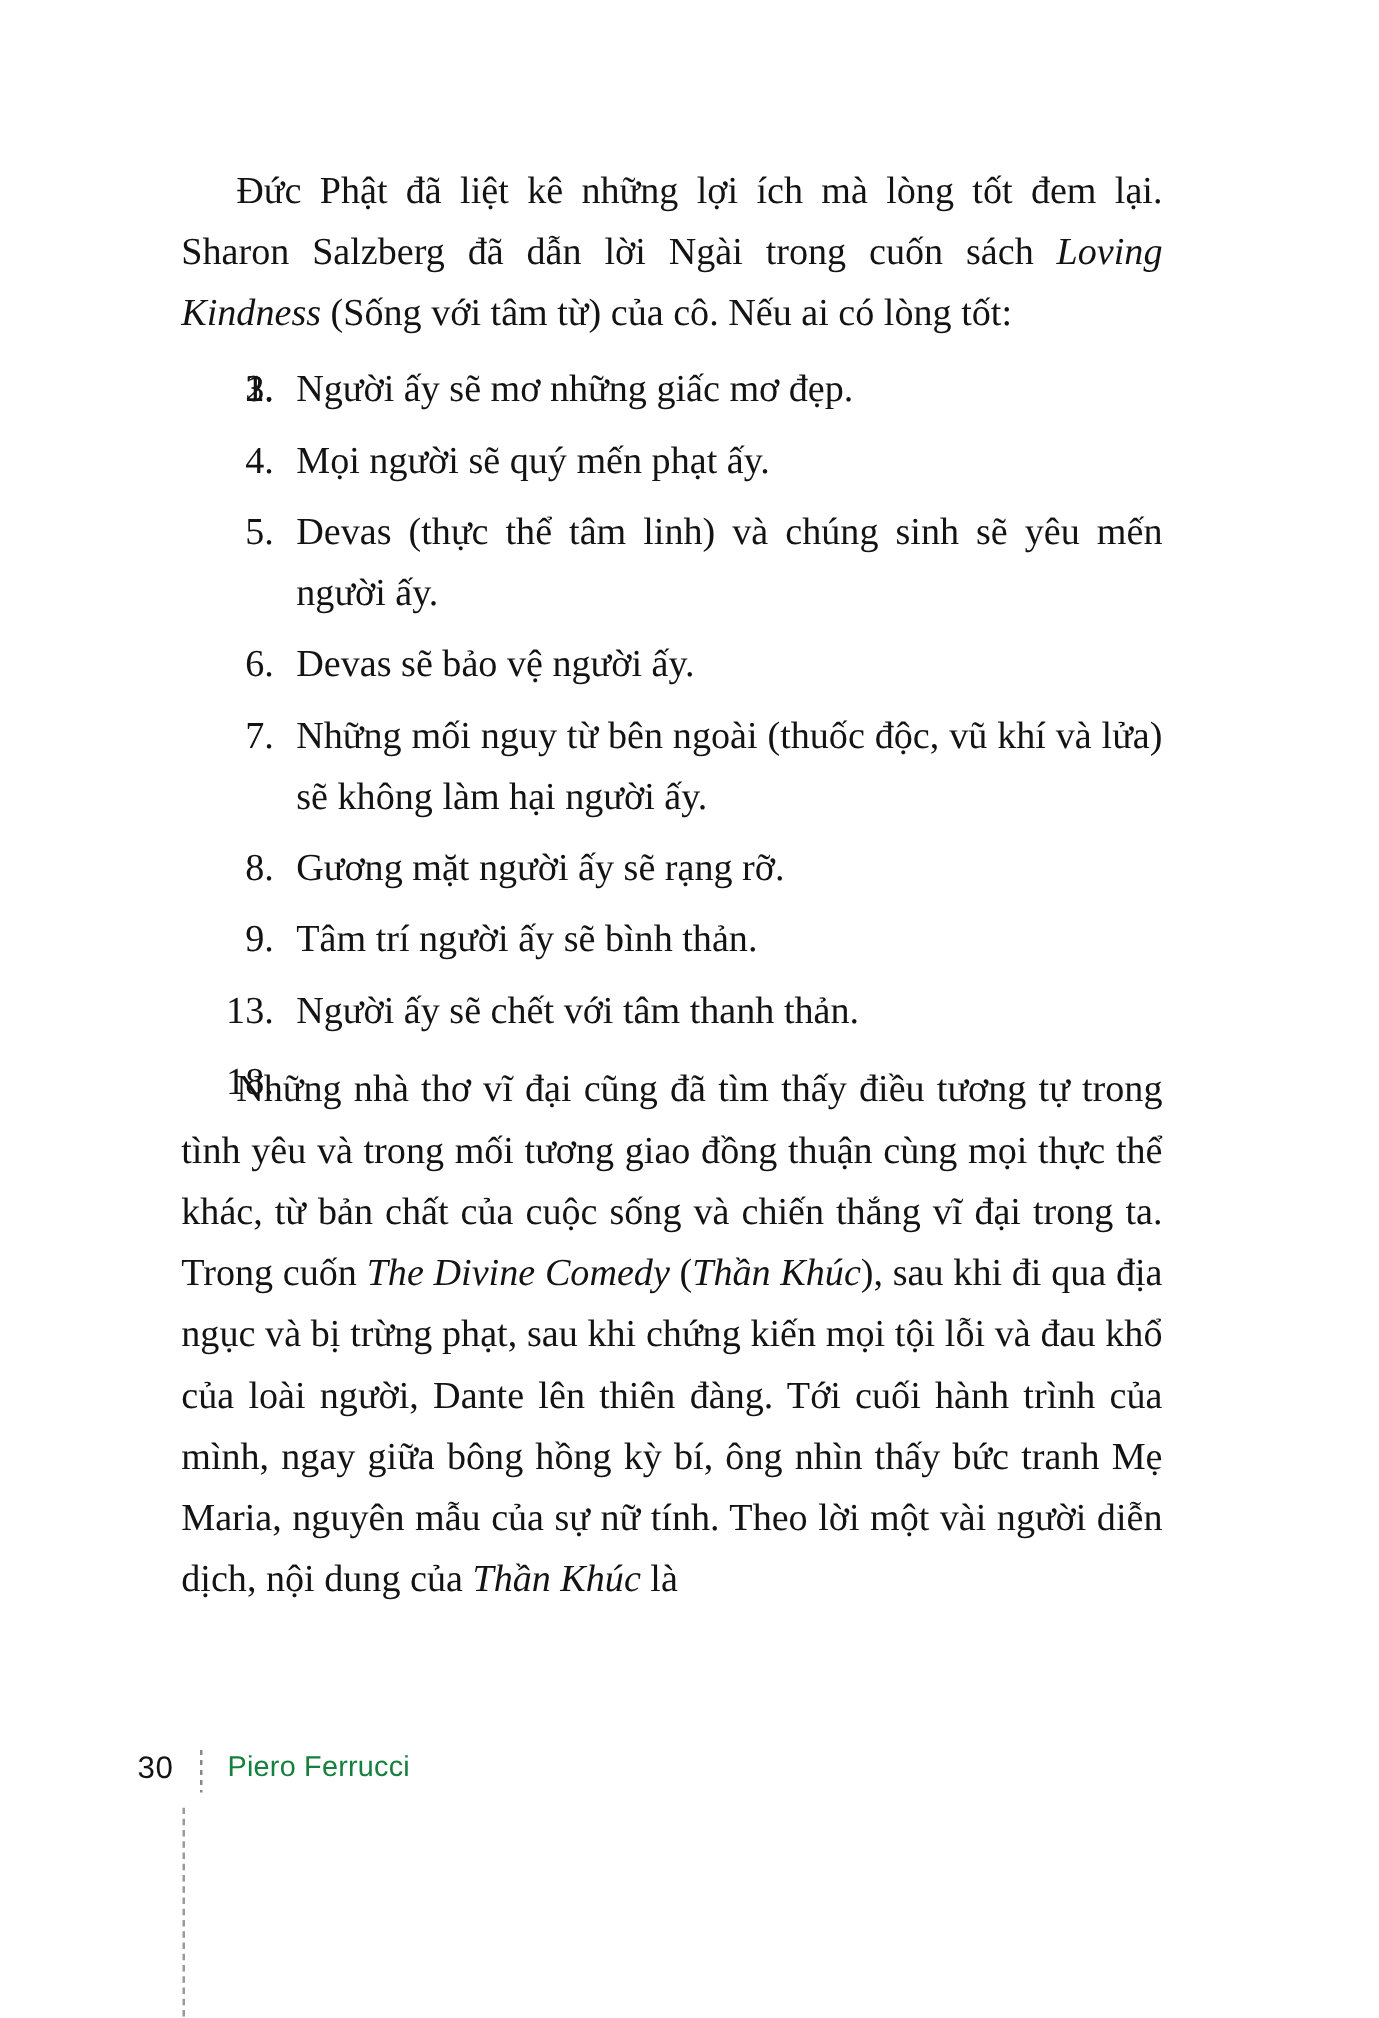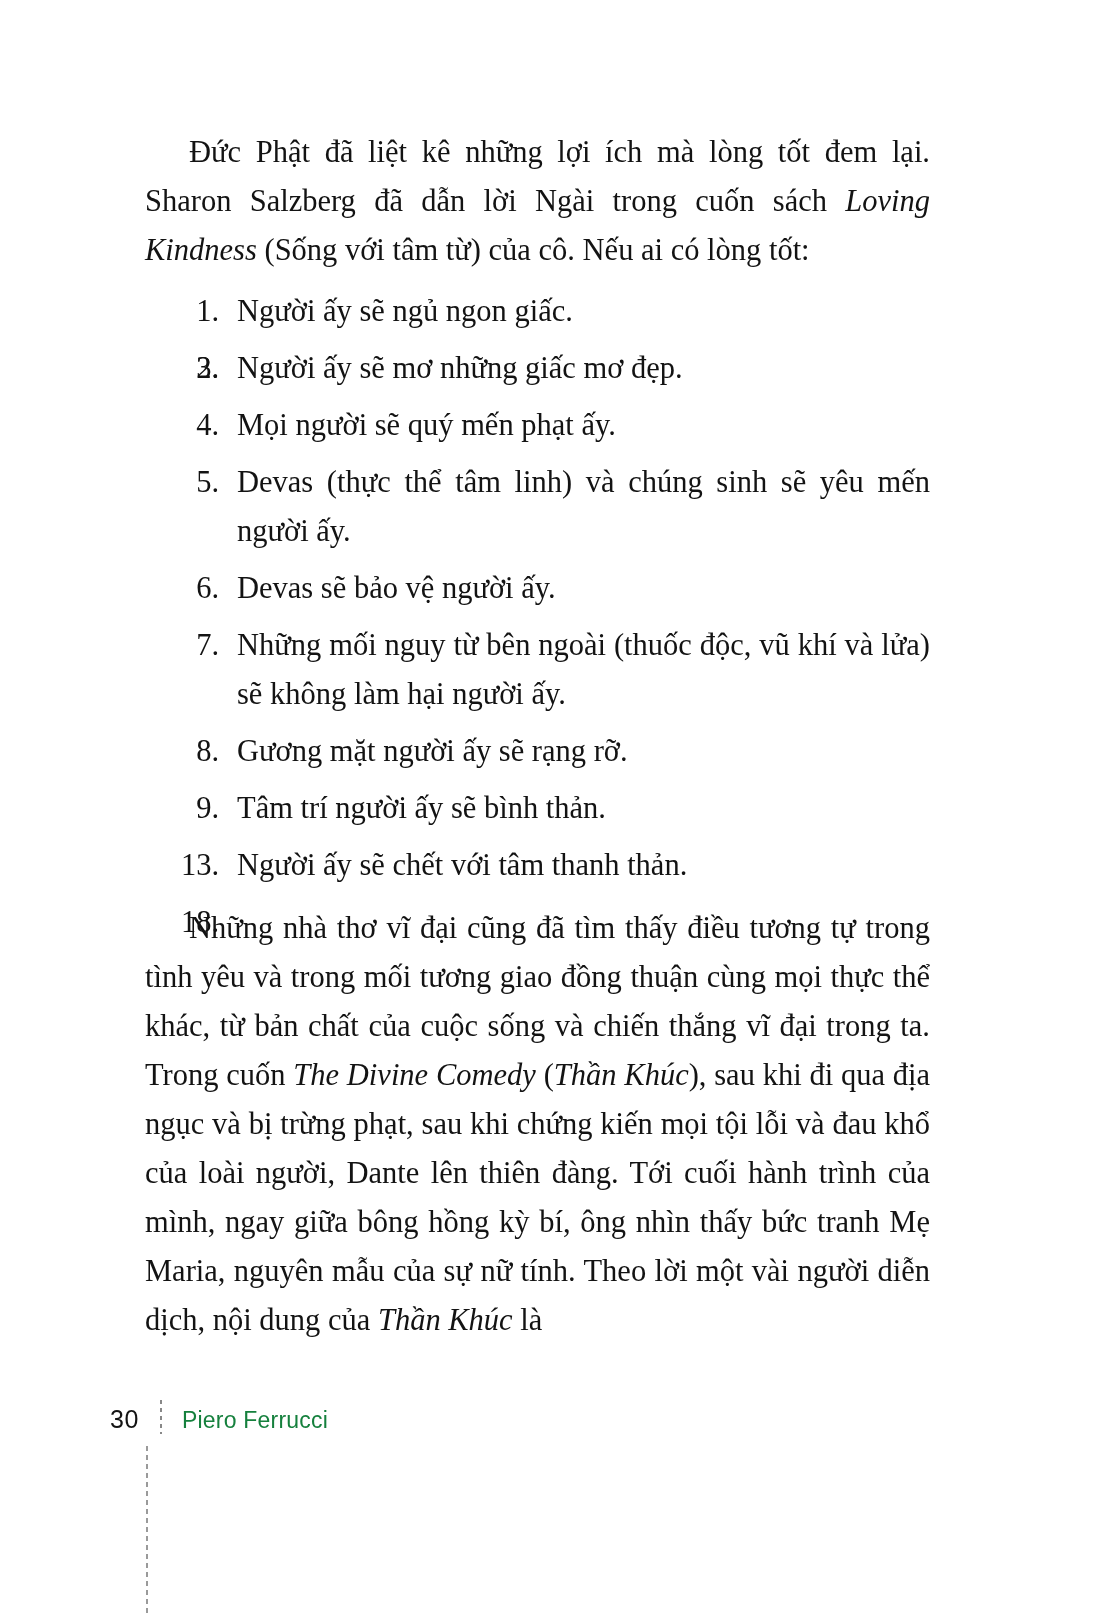--- a/index.html
+++ b/index.html
@@ -64,21 +64,21 @@
   }
   ol.benefits li .txt {
     display: block;
   }
   .footer {
     position: absolute;
     left: 110px;
     top: 1400px;
     width: 600px;
     display: flex;
-    align-items: flex-end;
+    align-items: flex-start;
     font-family: "Liberation Sans", sans-serif;
   }
   .folio {
     font-size: 25px;
     color: #131313;
     letter-spacing: 0.5px;
     min-width: 44px;
   }
   .footer-rule {
     width: 2px;
@@ -110,21 +110,20 @@
 
 <div class="page">
 
   <div class="content">
 
     <p class="para"><span>Đức Phật đã liệt kê những lợi ích mà lòng tốt đem lại. Sharon Salzberg đã dẫn lời Ngài trong cuốn sách </span><em>Loving Kindness</em><span> (Sống với tâm từ) của cô. Nếu ai có lòng tốt:</span></p>
 
     <ol class="benefits">
       <li>
           <span class="num">1.</span>
-          <span class="txt">Người ấy sẽ ngủ ngon giấc.</span>
         </li>
       <li>
           <span class="num">2.</span>
         </li>
       <li>
           <span class="num">3.</span>
           <span class="txt">Người ấy sẽ mơ những giấc mơ đẹp.</span>
         </li>
       <li>
           <span class="num">4.</span>

